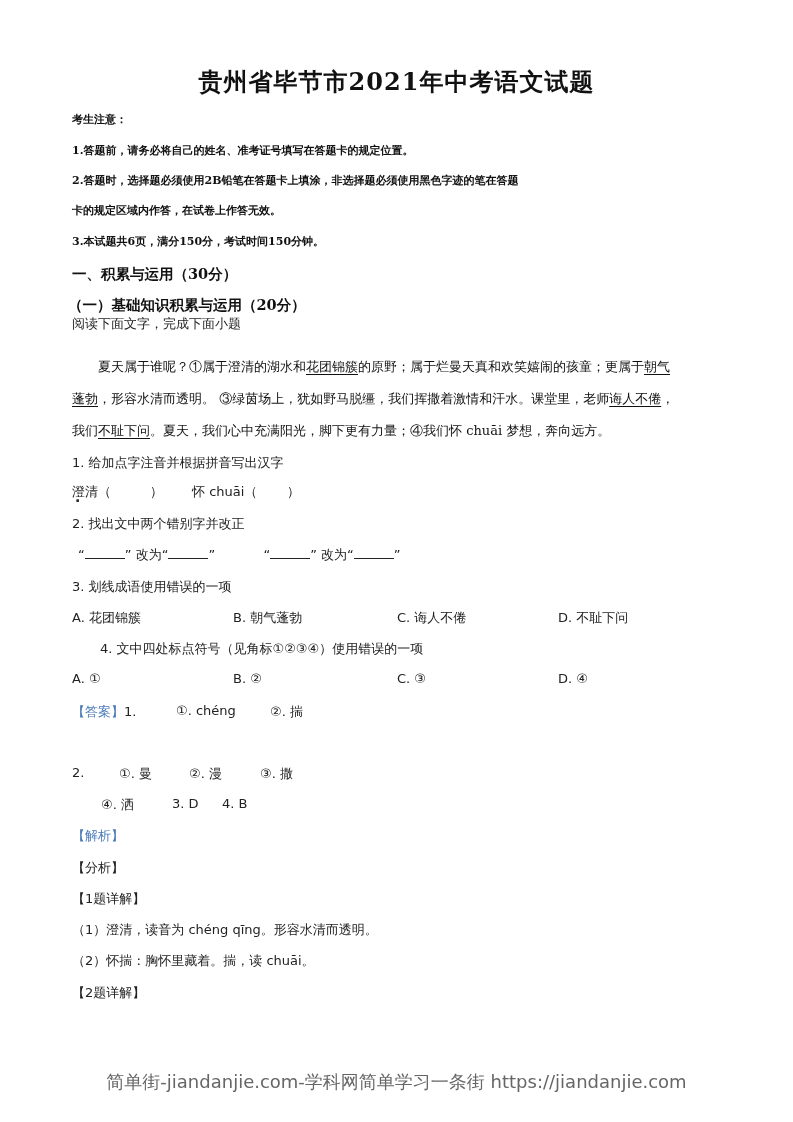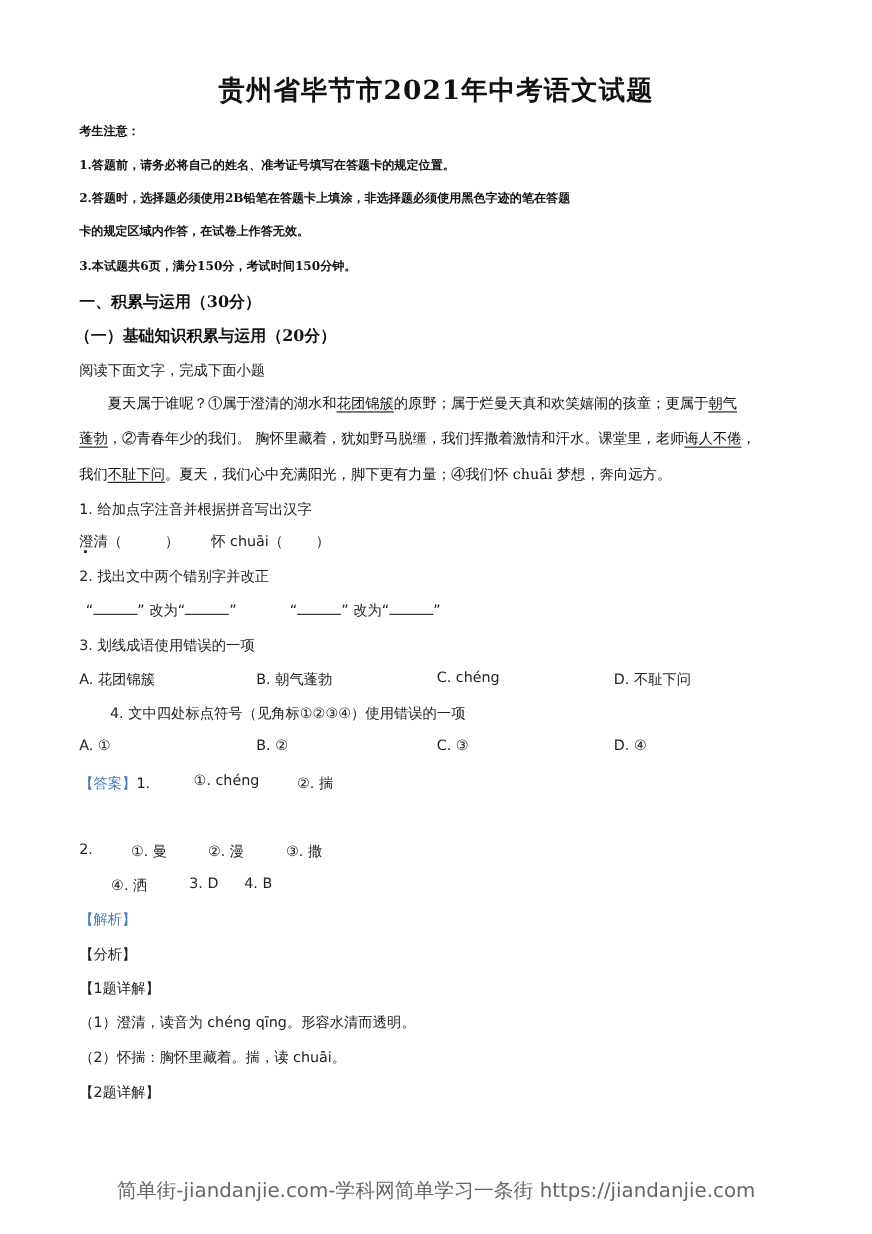--- a/index.html
+++ b/index.html
@@ -26,27 +26,27 @@
 <div class="abs title">贵州省毕节市2021年中考语文试题</div>
 
 <div class="abs notice" style="top:112px;">考生注意：</div>
 <div class="abs notice" style="top:143px;">1.答题前，请务必将自己的姓名、准考证号填写在答题卡的规定位置。</div>
 <div class="abs notice" style="top:173px;">2.答题时，选择题必须使用2B铅笔在答题卡上填涂，非选择题必须使用黑色字迹的笔在答题</div>
 <div class="abs notice" style="top:203px;">卡的规定区域内作答，在试卷上作答无效。</div>
 <div class="abs notice" style="top:234px;">3.本试题共6页，满分150分，考试时间150分钟。</div>
 
 <div class="abs sec" style="left:72px; top:265px;">一、积累与运用（30分）</div>
 <div class="abs sec" style="left:68px; top:296px;">（一）基础知识积累与运用（20分）</div>
-<div class="abs plain" style="left:72px; top:328px;">阅读下面文字，完成下面小题</div>
+<div class="abs plain" style="left:72px; top:315px;">阅读下面文字，完成下面小题</div>
 
 <div class="abs passage" style="left:98px; top:358px;">
   <span>夏天属于谁呢？①属于澄清的湖水和</span><span class="ul">花团锦簇</span><span>的原野；属于烂曼天真和欢笑嬉闹的孩童；更属于</span><span class="ul">朝气</span>
 </div>
 <div class="abs passage" style="left:72px; top:390px;">
-  <span class="ul">蓬勃</span><span>，②青春年少的我们。 胸怀里藏着，犹如野马脱缰，我们挥撒着激情和汗水。课堂里，老师</span><span class="ul">诲人不倦</span><span>，</span>
+  <span class="ul">蓬勃</span><span>，形容水清而透明。 ③绿茵场上，犹如野马脱缰，我们挥撒着激情和汗水。课堂里，老师</span><span class="ul">诲人不倦</span><span>，</span>
 </div>
 <div class="abs passage" style="left:72px; top:422px;">
   <span>我们</span><span class="ul">不耻下问</span><span>。夏天，我们心中充满阳光，脚下更有力量；④我们怀 chuāi 梦想，奔向远方。</span>
 </div>
 
 <div class="abs plain" style="left:72px; top:454px;">1. 给加点字注音并根据拼音写出汉字</div>
 <div class="abs plain" style="left:72px; top:483px; width:300px;">
   <span class="dot">澄</span><span>清（</span>
   <span style="position:absolute; left:78px;">）</span>
   <span style="position:absolute; left:120px;">怀 chuāi（</span>
@@ -59,21 +59,21 @@
   <span>改为</span><span>“</span><span class="blank"></span><span>”</span>
   <span style="display:inline-block; width:40px;"></span>
   <span>“</span><span class="blank"></span><span>”</span>
   <span>改为</span><span>“</span><span class="blank"></span><span>”</span>
 </div>
 
 <div class="abs plain" style="left:72px; top:578px;">3. 划线成语使用错误的一项</div>
 <div class="abs plain" style="left:72px; top:609px; width:680px; height:20px;">
   <span class="opt" style="left:0;">A. 花团锦簇</span>
   <span class="opt" style="left:161px;">B. 朝气蓬勃</span>
-  <span class="opt" style="left:325px;">C. chéng</span>
+  <span class="opt" style="left:325px;">C. 诲人不倦</span>
   <span class="opt" style="left:486px;">D. 不耻下问</span>
 </div>
 
 <div class="abs plain" style="left:67px; top:640px;margin-left:33px;">4. 文中四处标点符号（见角标①②③④）使用错误的一项</div>
 <div class="abs plain" style="left:72px; top:671px; width:680px; height:20px;">
   <span class="opt" style="left:0;">A. ①</span>
   <span class="opt" style="left:161px;">B. ②</span>
   <span class="opt" style="left:325px;">C. ③</span>
   <span class="opt" style="left:486px;">D. ④</span>
 </div>

